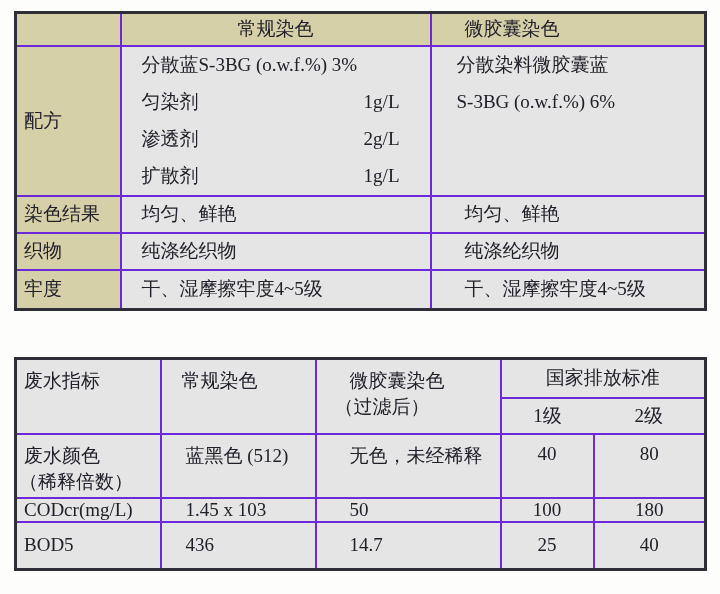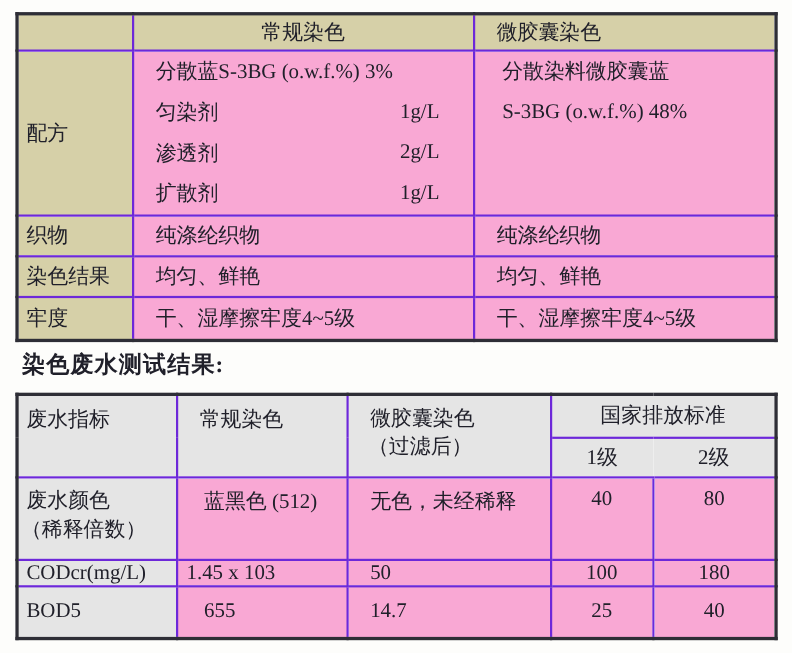--- a/index.html
+++ b/index.html
@@ -15,27 +15,27 @@
   td{
     border:2px solid #6d28d9;
     font-size:19px;
     padding:0;
     overflow:hidden;
   }
   .t1{left:14px;top:11px;width:690px;border:3px solid #2e2e36;}
   .t2{left:14px;top:357px;width:690px;border:3px solid #2e2e36;}
 
   .tan{background:#d6d0a8;}
-  .blue{background:#f9a8d4;}
+  .blue{background:#e5e5e5;}
   .purple{background:#e5e5e5;}
 
   .center{text-align:center;}
   .lab{padding-left:7px;}
   .pad-l{padding-left:20px;}
-  .pad-l2{padding-left:20px;}
+  .pad-l2{padding-left:33px;}
   .v-top{vertical-align:top;padding-top:8px;}
 
   
   .formula{vertical-align:top;}
   .fline{
     height:37px;display:flex;align-items:center;
     justify-content:space-between;
     padding:0 30px 0 20px;
   }
   .fline.single{justify-content:flex-start;}
@@ -84,42 +84,41 @@
           <span>渗透剂</span>
           <span>2g/L</span>
         </div>
         <div class="fline">
           <span>扩散剂</span>
           <span>1g/L</span>
         </div>
       </td>
       <td class="blue formula">
         <div class="mline">分散染料微胶囊蓝</div>
-        <div class="mline">S-3BG (o.w.f.%) 48%</div>
+        <div class="mline">S-3BG (o.w.f.%) 6%</div>
       </td>
+    </tr>
+    <tr style="height:37px">
+      <td class="tan lab">染色结果</td>
+      <td class="blue pad-l">均匀、鲜艳</td>
+      <td class="blue pad-l2">均匀、鲜艳</td>
     </tr>
     <tr style="height:37px">
       <td class="tan lab">织物</td>
       <td class="blue pad-l">纯涤纶织物</td>
       <td class="blue pad-l2">纯涤纶织物</td>
-    </tr>
-    <tr style="height:37px">
-      <td class="tan lab">染色结果</td>
-      <td class="blue pad-l">均匀、鲜艳</td>
-      <td class="blue pad-l2">均匀、鲜艳</td>
     </tr>
     <tr style="height:40px">
       <td class="tan lab">牢度</td>
       <td class="blue pad-l">干、湿摩擦牢度4~5级</td>
       <td class="blue pad-l2">干、湿摩擦牢度4~5级</td>
     </tr>
   </tbody>
     </table>
 
-  <div class="section-title">染色废水测试结果:</div>
 
   <table class="t2">
     <colgroup>
         <col style="width:145px">
         <col style="width:155px">
         <col style="width:185px">
         <col style="width:93px">
         <col style="width:112px">
       </colgroup>
     <tbody>
@@ -129,40 +128,40 @@
       <td class="purple v-top two-line" rowspan="2">
         <div class="pad-l2">微胶囊染色</div>
         <div style="padding-left:18px">（过滤后）</div>
       </td>
       <td class="purple center" colspan="2">国家排放标准</td>
     </tr>
     <tr style="height:36px">
       <td class="purple center no-r">1级</td>
       <td class="purple center no-l">2级</td>
     </tr>
-    <tr style="height:75px">
+    <tr style="height:64px">
       <td class="purple lab v-top two-line">
         <div>废水颜色</div>
         <div style="margin-left:-5px">（稀释倍数）</div>
       </td>
       <td class="blue v-top" style="padding-left:24px">蓝黑色 (512)</td>
       <td class="blue v-top pad-l2">无色，未经稀释</td>
       <td class="blue v-top center">40</td>
       <td class="blue v-top center">80</td>
     </tr>
     <tr style="height:22px">
       <td class="purple lab">CODcr(mg/L)</td>
-      <td class="blue" style="padding-left:8px">1.45 x 103</td>
+      <td class="blue" style="padding-left:24px">1.45 x 103</td>
       <td class="blue pad-l2">50</td>
       <td class="blue center">100</td>
       <td class="blue center">180</td>
     </tr>
     <tr style="height:48px">
       <td class="purple lab">BOD5</td>
-      <td class="blue" style="padding-left:24px">655</td>
+      <td class="blue" style="padding-left:24px">436</td>
       <td class="blue pad-l2">14.7</td>
       <td class="blue center">25</td>
       <td class="blue center">40</td>
     </tr>
   </tbody>
     </table>
 
 </div>
 
 </body></html>

